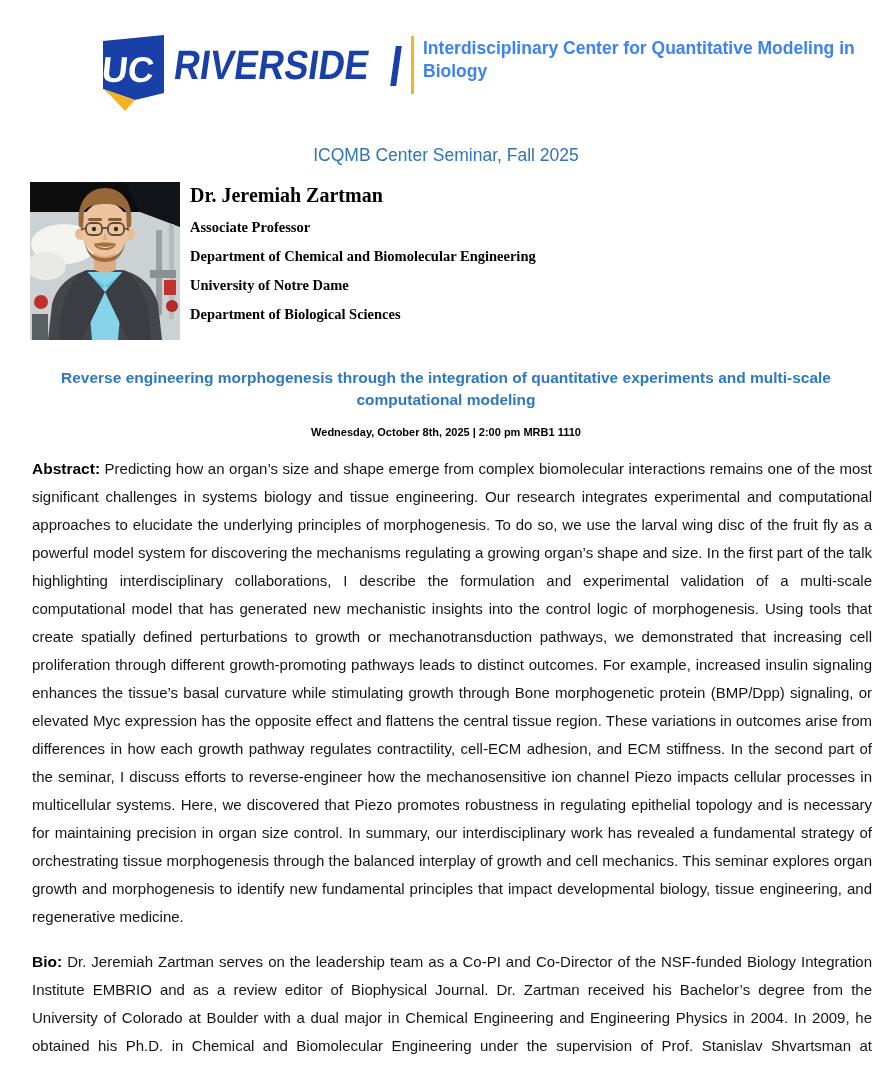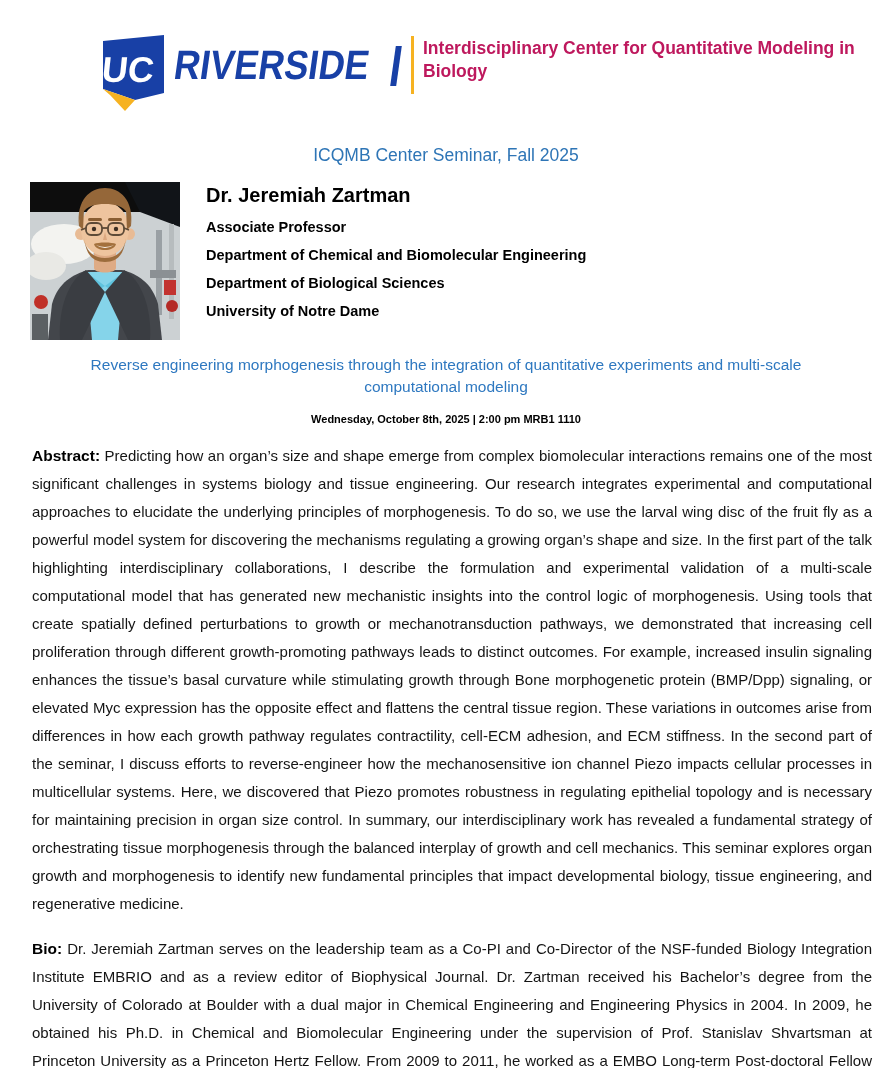--- a/index.html
+++ b/index.html
@@ -27,38 +27,38 @@
     transform-origin:left bottom;
     margin-left:2px;
     white-space:nowrap;
   }
   .logo-endbar{
     flex:0 0 auto;width:6px;height:40px;background:#1840a6;
     margin:13px 0 0 2px;transform:skewX(-8deg);
   }
   .gold-rule{flex:0 0 auto;width:3px;height:58px;background:#f6b221;margin:3px 9px 0 12px;}
   .center-name{
-    font-weight:bold;font-size:17.5px;line-height:23px;color:#be185d;
+    font-weight:bold;font-size:17.5px;line-height:23px;color:#3b82f6;
     width:480px;padding-top:4px;
   }
   
   .series-title{
     margin:32px 0 0 0;text-align:center;
     color:#2e75b6;font-size:17.5px;font-weight:normal;
   }
   
-  .speaker-row{display:flex;gap:26px;margin:16px 0 0 10px;}
+  .speaker-row{display:flex;gap:10px;margin:16px 0 0 10px;font-family:Liberation Serif, serif;}
   .photo-frame{flex:0 0 auto;width:150px;height:158px;}
   .speaker-info{padding-top:2px;}
   .speaker-name{font-size:20px;font-weight:bold;color:#000;margin:0;}
   .speaker-line{font-size:14.5px;font-weight:bold;color:#000;margin-top:12px;}
   
   .talk-title{
-    margin:14px auto 0 auto;width:790px;text-align:center;
-    color:#2e78c0;font-size:15.5px;font-weight:normal;line-height:22px;
+    margin:27px auto 0 auto;width:790px;text-align:center;
+    color:#2e78c0;font-size:15.5px;font-weight:bold;line-height:22px;
   }
   .datetime{margin-top:15px;text-align:center;font-size:11px;font-weight:bold;color:#000;}
   
   .body-para{
     margin:17px 0 0 12px;
     font-size:15px;line-height:28px;
     text-align:justify;color:#141414;
   }
   .para-label{font-weight:bold;color:#000;font-size:15.5px;}
 </style>
@@ -132,22 +132,22 @@
 
       <path d="M54,56 C56,70 64,76 75,76 C86,76 94,70 96,56 C94,72 88,80 75,80 C62,80 56,72 54,56 Z" fill="#9c6c3c"></path>
       <path d="M64,62 C68,60 82,60 86,62 C84,70 66,70 64,62 Z" fill="#a4713d"></path>
       <path d="M66,63 Q75,69 84,63 Q75,67 66,63 Z" fill="#fdf6ee"></path>
     </svg>
 
     <div class="speaker-info">
       <div class="speaker-name">Dr. Jeremiah Zartman</div>
       <div class="speaker-line">Associate Professor</div>
       <div class="speaker-line">Department of Chemical and Biomolecular Engineering</div>
+      <div class="speaker-line">University of Notre Dame</div>
       <div class="speaker-line">Department of Biological Sciences</div>
-      <div class="speaker-line">University of Notre Dame</div>
     </div>
   </div>
 
   <div class="talk-title">Reverse engineering morphogenesis through the integration of quantitative experiments and multi-scale computational modeling</div>
   <div class="datetime">Wednesday, October 8th, 2025 | 2:00 pm MRB1 1110</div>
 
   <p class="body-para"><span class="para-label">Abstract:</span> <span>Predicting how an organ’s size and shape emerge from complex biomolecular interactions remains one of the most significant challenges in systems biology and tissue engineering. Our research integrates experimental and computational approaches to elucidate the underlying principles of morphogenesis. To do so, we use the larval wing disc of the fruit fly as a powerful model system for discovering the mechanisms regulating a growing organ’s shape and size. In the first part of the talk highlighting interdisciplinary collaborations, I describe the formulation and experimental validation of a multi-scale computational model that has generated new mechanistic insights into the control logic of morphogenesis. Using tools that create spatially defined perturbations to growth or mechanotransduction pathways, we demonstrated that increasing cell proliferation through different growth-promoting pathways leads to distinct outcomes. For example, increased insulin signaling enhances the tissue’s basal curvature while stimulating growth through Bone morphogenetic protein (BMP/Dpp) signaling, or elevated Myc expression has the opposite effect and flattens the central tissue region. These variations in outcomes arise from differences in how each growth pathway regulates contractility, cell-ECM adhesion, and ECM stiffness. In the second part of the seminar, I discuss efforts to reverse-engineer how the mechanosensitive ion channel Piezo impacts cellular processes in multicellular systems. Here, we discovered that Piezo promotes robustness in regulating epithelial topology and is necessary for maintaining precision in organ size control. In summary, our interdisciplinary work has revealed a fundamental strategy of orchestrating tissue morphogenesis through the balanced interplay of growth and cell mechanics. This seminar explores organ growth and morphogenesis to identify new fundamental principles that impact developmental biology, tissue engineering, and regenerative medicine.</span></p>
 
   <p class="body-para"><span class="para-label">Bio:</span> <span>Dr. Jeremiah Zartman serves on the leadership team as a Co-PI and Co-Director of the NSF-funded Biology Integration Institute EMBRIO and as a review editor of Biophysical Journal. Dr. Zartman received his Bachelor’s degree from the University of Colorado at Boulder with a dual major in Chemical Engineering and Engineering Physics in 2004. In 2009, he obtained his Ph.D. in Chemical and Biomolecular Engineering under the supervision of Prof. Stanislav Shvartsman at Princeton University as a Princeton Hertz Fellow. From 2009 to 2011, he worked as a EMBO Long-term Post-doctoral Fellow in the lab of Prof. Konrad Basler, University of Zurich. Dr. Zartman has led a research group at the University of Notre Dame since 2012. He received an NSF CAREER award in 2016 and was selected as BMES CMBE Rising Star in 2018. His research focuses on integrating computational and experimental approaches to engineer multicellular systems and developing advanced in vivo screening approaches for target discovery in cancer and regenerative medicine.</span></p>
 

